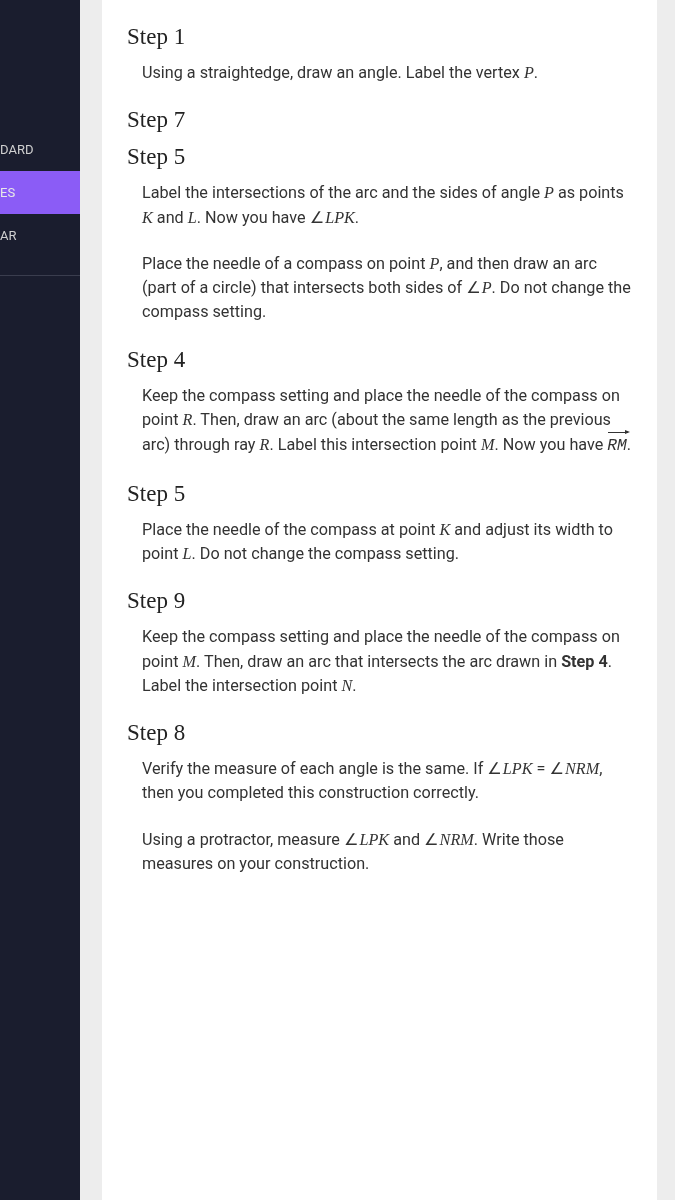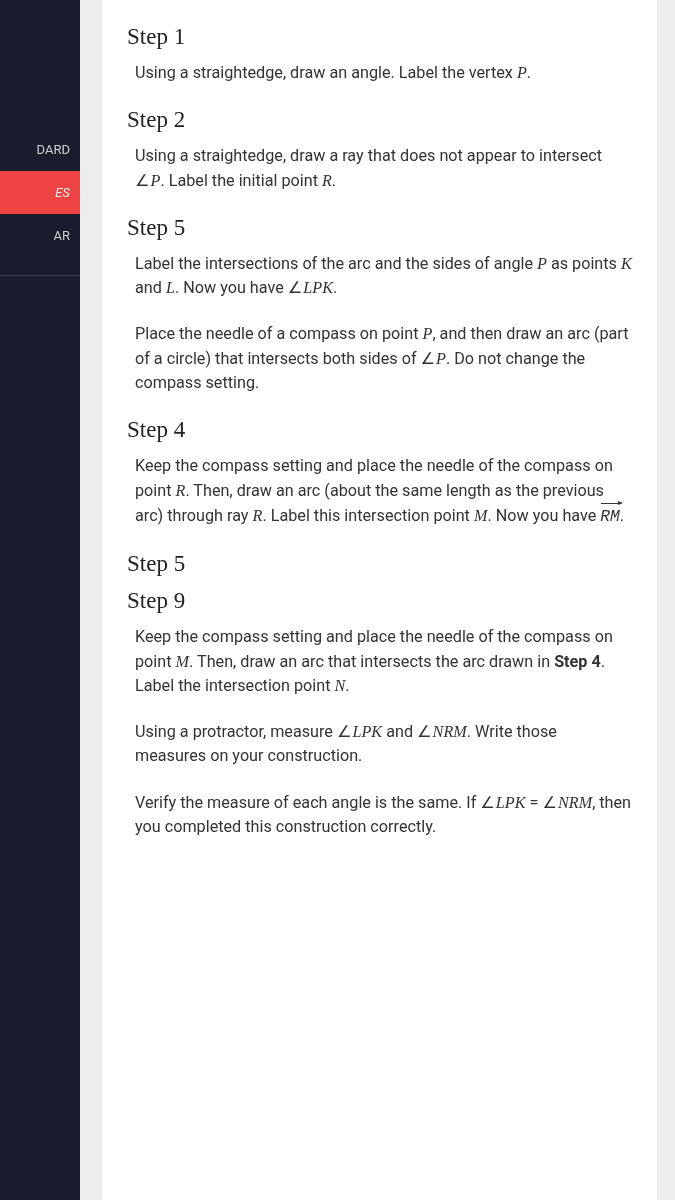--- a/index.html
+++ b/index.html
@@ -15,27 +15,26 @@
   width: 80px;
   background: #1a1d2e;
   flex-shrink: 0;
   display: flex;
   flex-direction: column;
   color: #d0d0d0;
   font-size: 13px;
 }
 .sidebar-item {
   padding: 14px 10px 14px 0;
-  text-align: right;
   white-space: nowrap;
   overflow: hidden;
   cursor: pointer;
 }
 .sidebar-item.spacer-top { height: 128px; padding: 0; }
-.sidebar-item.active { background: #ef4444; color: #e8e8e8; font-style: italic; }
+.sidebar-item.active { background: #8b5cf6; color: #e8e8e8; }
 .sidebar-divider {
   margin: 18px 0 0 0;
   border: none;
   border-top: 1px solid #3a3d4e;
 }
 .content-wrap {
   flex: 1;
   background: #ededed;
   padding: 0 18px 0 22px;
   overflow-y: auto;
@@ -50,21 +49,21 @@
   font-family: Georgia, "Times New Roman", serif;
   font-weight: 400;
   font-size: 23px;
   color: #222;
   margin: 0 0 11px 0;
 }
 p.step-body {
   font-size: 16.2px;
   line-height: 1.5;
   color: #333;
-  margin: 0 0 22px 8px;
+  margin: 0 0 22px 15px;
 }
 .mi { font-family: Georgia, "Times New Roman", serif; font-style: italic; }
 .angle::before { content: "\2220"; font-style: normal; font-family: Georgia, serif; padding-right: 1px;}
 .ray-over {
   font-family: Liberation Mono, monospace;
   font-style: italic;
   position: relative;
   display: inline-block;
   padding-top: 2px;
 }
@@ -103,26 +102,27 @@
   <div class="sidebar-item">
     <span>AR</span>
   </div>
   <hr class="sidebar-divider">
 </nav>
 
 <div class="content-wrap">
   <article class="content" id="doc-root">
   <h2 class="step-title">Step 1</h2>
       <p class="step-body">Using a straightedge, draw an angle. Label the vertex <span class="mi">P</span>.</p>
-      <h2 class="step-title">Step 2</h2>
-      <p class="step-body">Using a straightedge, draw a ray that does not appear to intersect <span class="angle mi">P</span>. Label the initial point <span class="mi">R</span>.</p>
+      <h2 class="step-title">Step 7</h2>
       <h2 class="step-title">Step 5</h2>
       <p class="step-body">Label the intersections of the arc and the sides of angle <span class="mi">P</span> as points <span class="mi">K</span> and <span class="mi">L</span>. Now you have <span class="angle mi">LPK</span>.</p>
       <p class="step-body">Place the needle of a compass on point <span class="mi">P</span>, and then draw an arc (part of a circle) that intersects both sides of <span class="angle mi">P</span>. Do not change the compass setting.</p>
       <h2 class="step-title">Step 4</h2>
       <p class="step-body">Keep the compass setting and place the needle of the compass on point <span class="mi">R</span>. Then, draw an arc (about the same length as the previous arc) through ray <span class="mi">R</span>. Label this intersection point <span class="mi">M</span>. Now you have <span class="ray-over">RM</span>.</p>
       <h2 class="step-title">Step 5</h2>
+      <p class="step-body">Place the needle of the compass at point <span class="mi">K</span> and adjust its width to point <span class="mi">L</span>. Do not change the compass setting.</p>
       <h2 class="step-title">Step 9</h2>
       <p class="step-body">Keep the compass setting and place the needle of the compass on point <span class="mi">M</span>. Then, draw an arc that intersects the arc drawn in <strong class="bold">Step 4</strong>. Label the intersection point <span class="mi">N</span>.</p>
+      <h2 class="step-title">Step 8</h2>
+      <p class="step-body">Verify the measure of each angle is the same. If <span class="angle mi">LPK</span> = <span class="angle mi">NRM</span>, then you completed this construction correctly.</p>
       <p class="step-body">Using a protractor, measure <span class="angle mi">LPK</span> and <span class="angle mi">NRM</span>. Write those measures on your construction.</p>
-      <p class="step-body">Verify the measure of each angle is the same. If <span class="angle mi">LPK</span> = <span class="angle mi">NRM</span>, then you completed this construction correctly.</p>
     </article>
 </div>
 
 </body></html>

